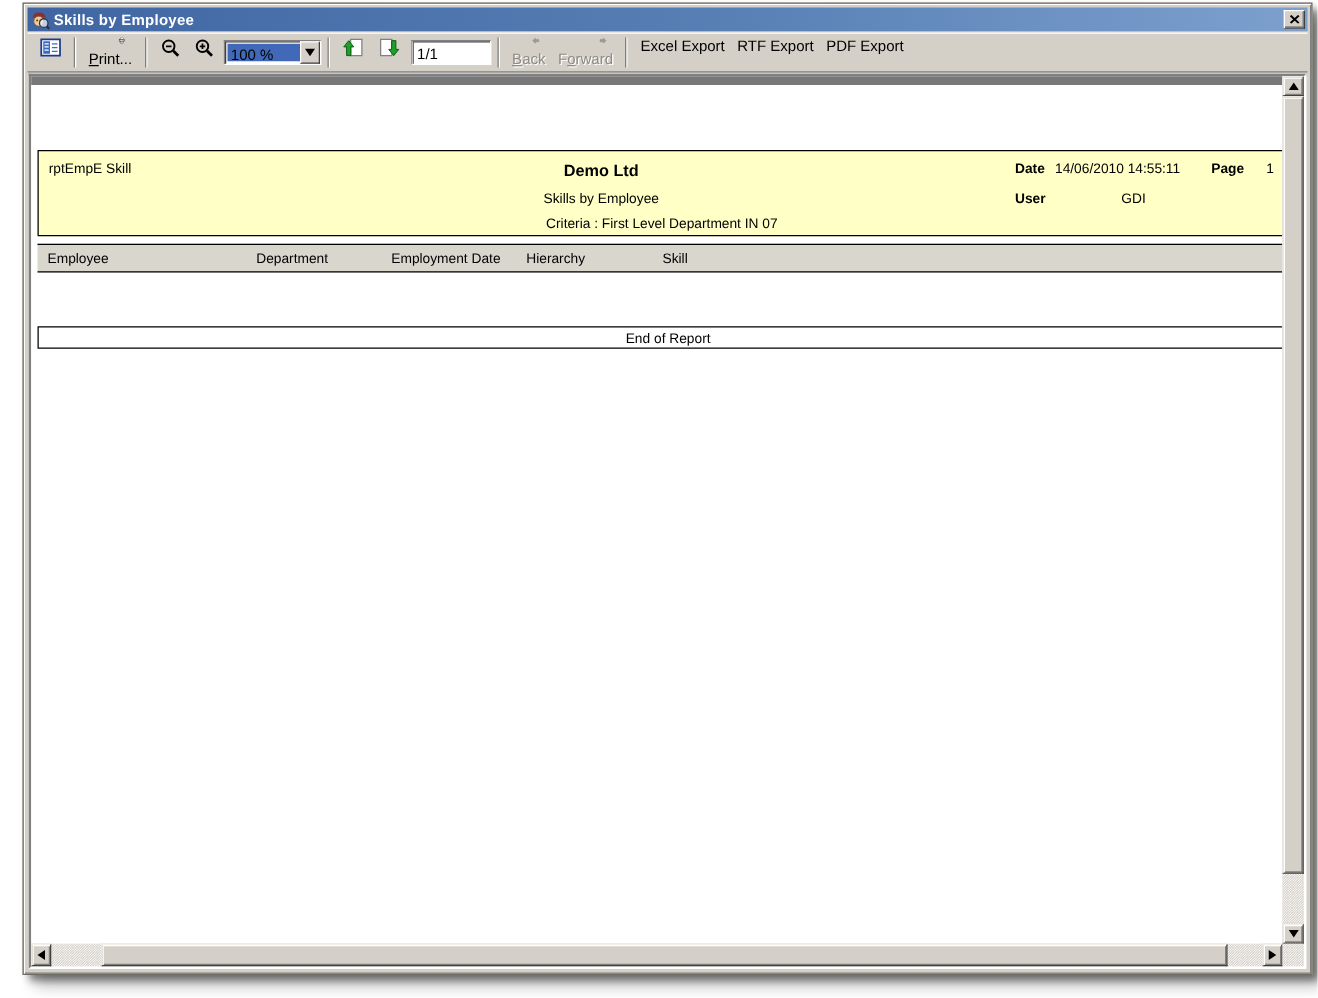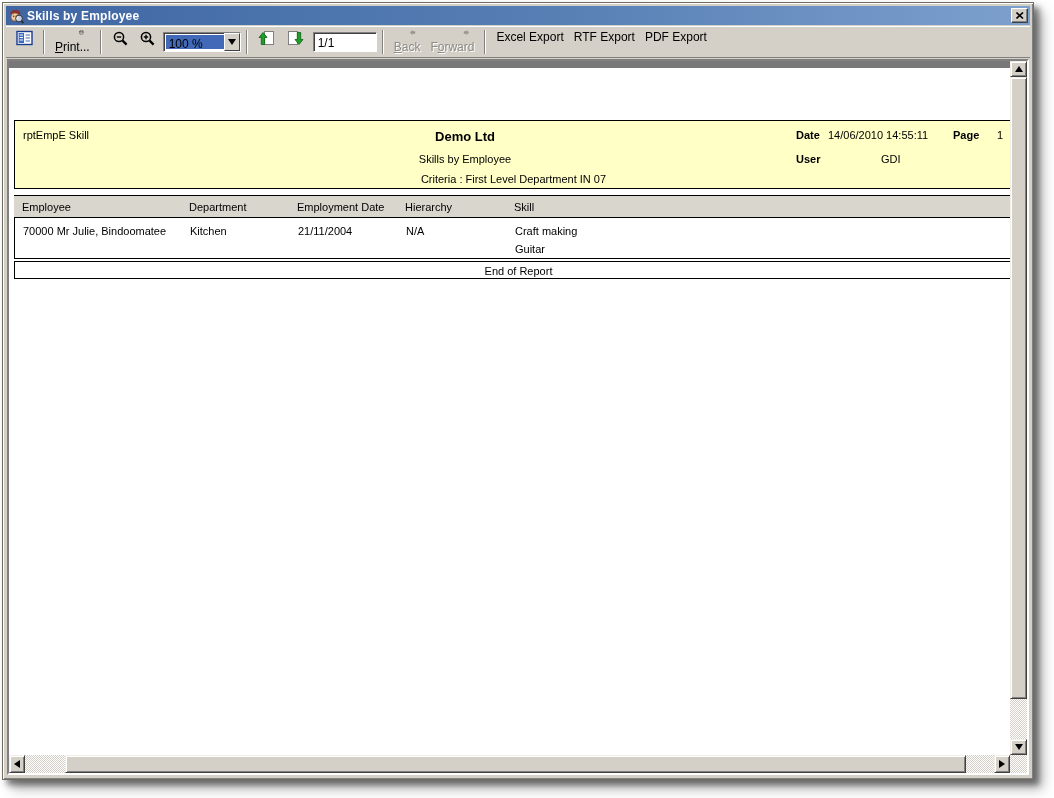--- a/index.html
+++ b/index.html
@@ -1,19 +1,19 @@
 <!DOCTYPE html>
 <html><head>
 <meta charset="utf-8">
 <style>
   * { margin:0; padding:0; box-sizing:border-box; }
   html,body { width:1054px; height:798px; background:#fff; font-family:"Liberation Sans",sans-serif; overflow:hidden; }
   body { position:relative; }
 
-  .window { position:absolute; left:2px; top:2px; width:1032px; height:778px; background:#D4D0C8;
+  .window { position:absolute; left:18px; top:2px; width:1032px; height:778px; background:#D4D0C8;
     border:1px solid #6F6D63;
     box-shadow: inset 1px 1px 0 #FFFFFF, inset -1px -1px 0 #808080,
                 5px 5px 6px rgba(0,0,0,0.45), 9px 9px 12px rgba(0,0,0,0.28); }
 
   
   .titlebar { position:absolute; left:3px; top:3px; right:3px; height:19px;
     background:linear-gradient(90deg,#3F66A3 0%,#5880B5 55%,#7DA0CE 100%);
     display:flex; align-items:center; gap:3px; padding:0 2px; }
   .title-text { flex:1; color:#fff; font-weight:bold; font-size:12px; letter-spacing:.2px; white-space:nowrap; }
   .close-btn { width:17px; height:15px; background:#D4D0C8; border:1px solid; border-color:#FFFFFF #404040 #404040 #FFFFFF;
@@ -217,28 +217,20 @@
       </div>
 
       <div class="tbl-head">
         <span class="c1">Employee</span>
         <span class="c2">Department</span>
         <span class="c3">Employment Date</span>
         <span class="c4">Hierarchy</span>
         <span class="c5">Skill</span>
       </div>
 
-      <div class="tbl-row">
-        <span class="c1" style="top:7px;">70000 Mr Julie, Bindoomatee</span>
-        <span class="c2" style="top:7px;">Kitchen</span>
-        <span class="c3" style="top:7px;">21/11/2004</span>
-        <span class="c4" style="top:7px;">N/A</span>
-        <span class="c5" style="top:7px;">Craft making</span>
-        <span class="c5" style="top:25px;">Guitar</span>
-      </div>
 
       <div class="rpt-footer">End of Report</div>
     </div>
 
     <div class="vscroll dither">
       <div class="sb-btn sb-up">
           <span class="tri-up"></span>
         </div>
       <div class="vthumb"></div>
       <div class="sb-btn sb-down">

